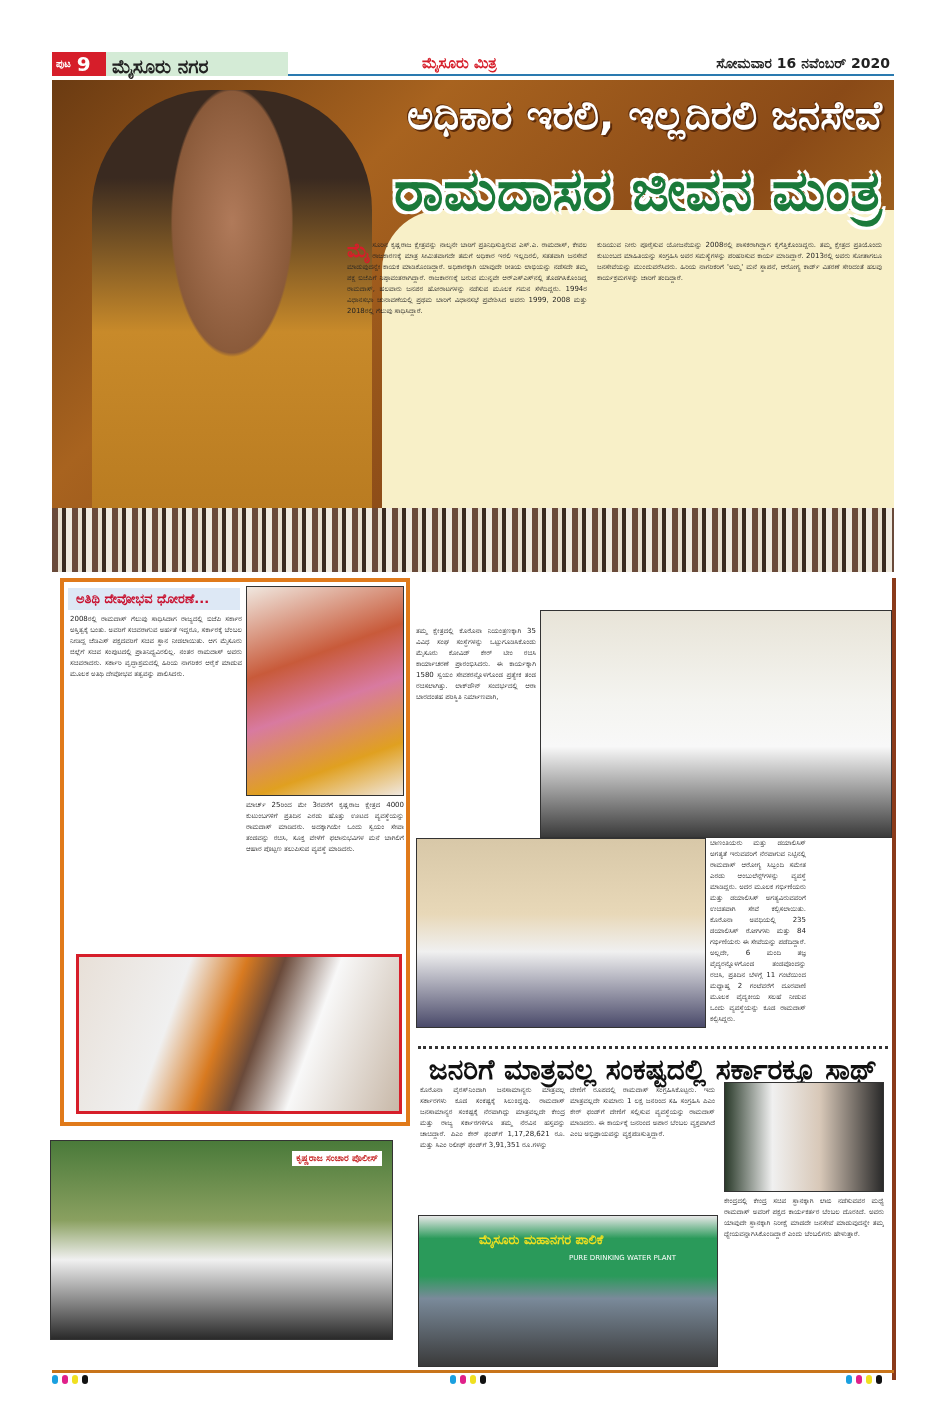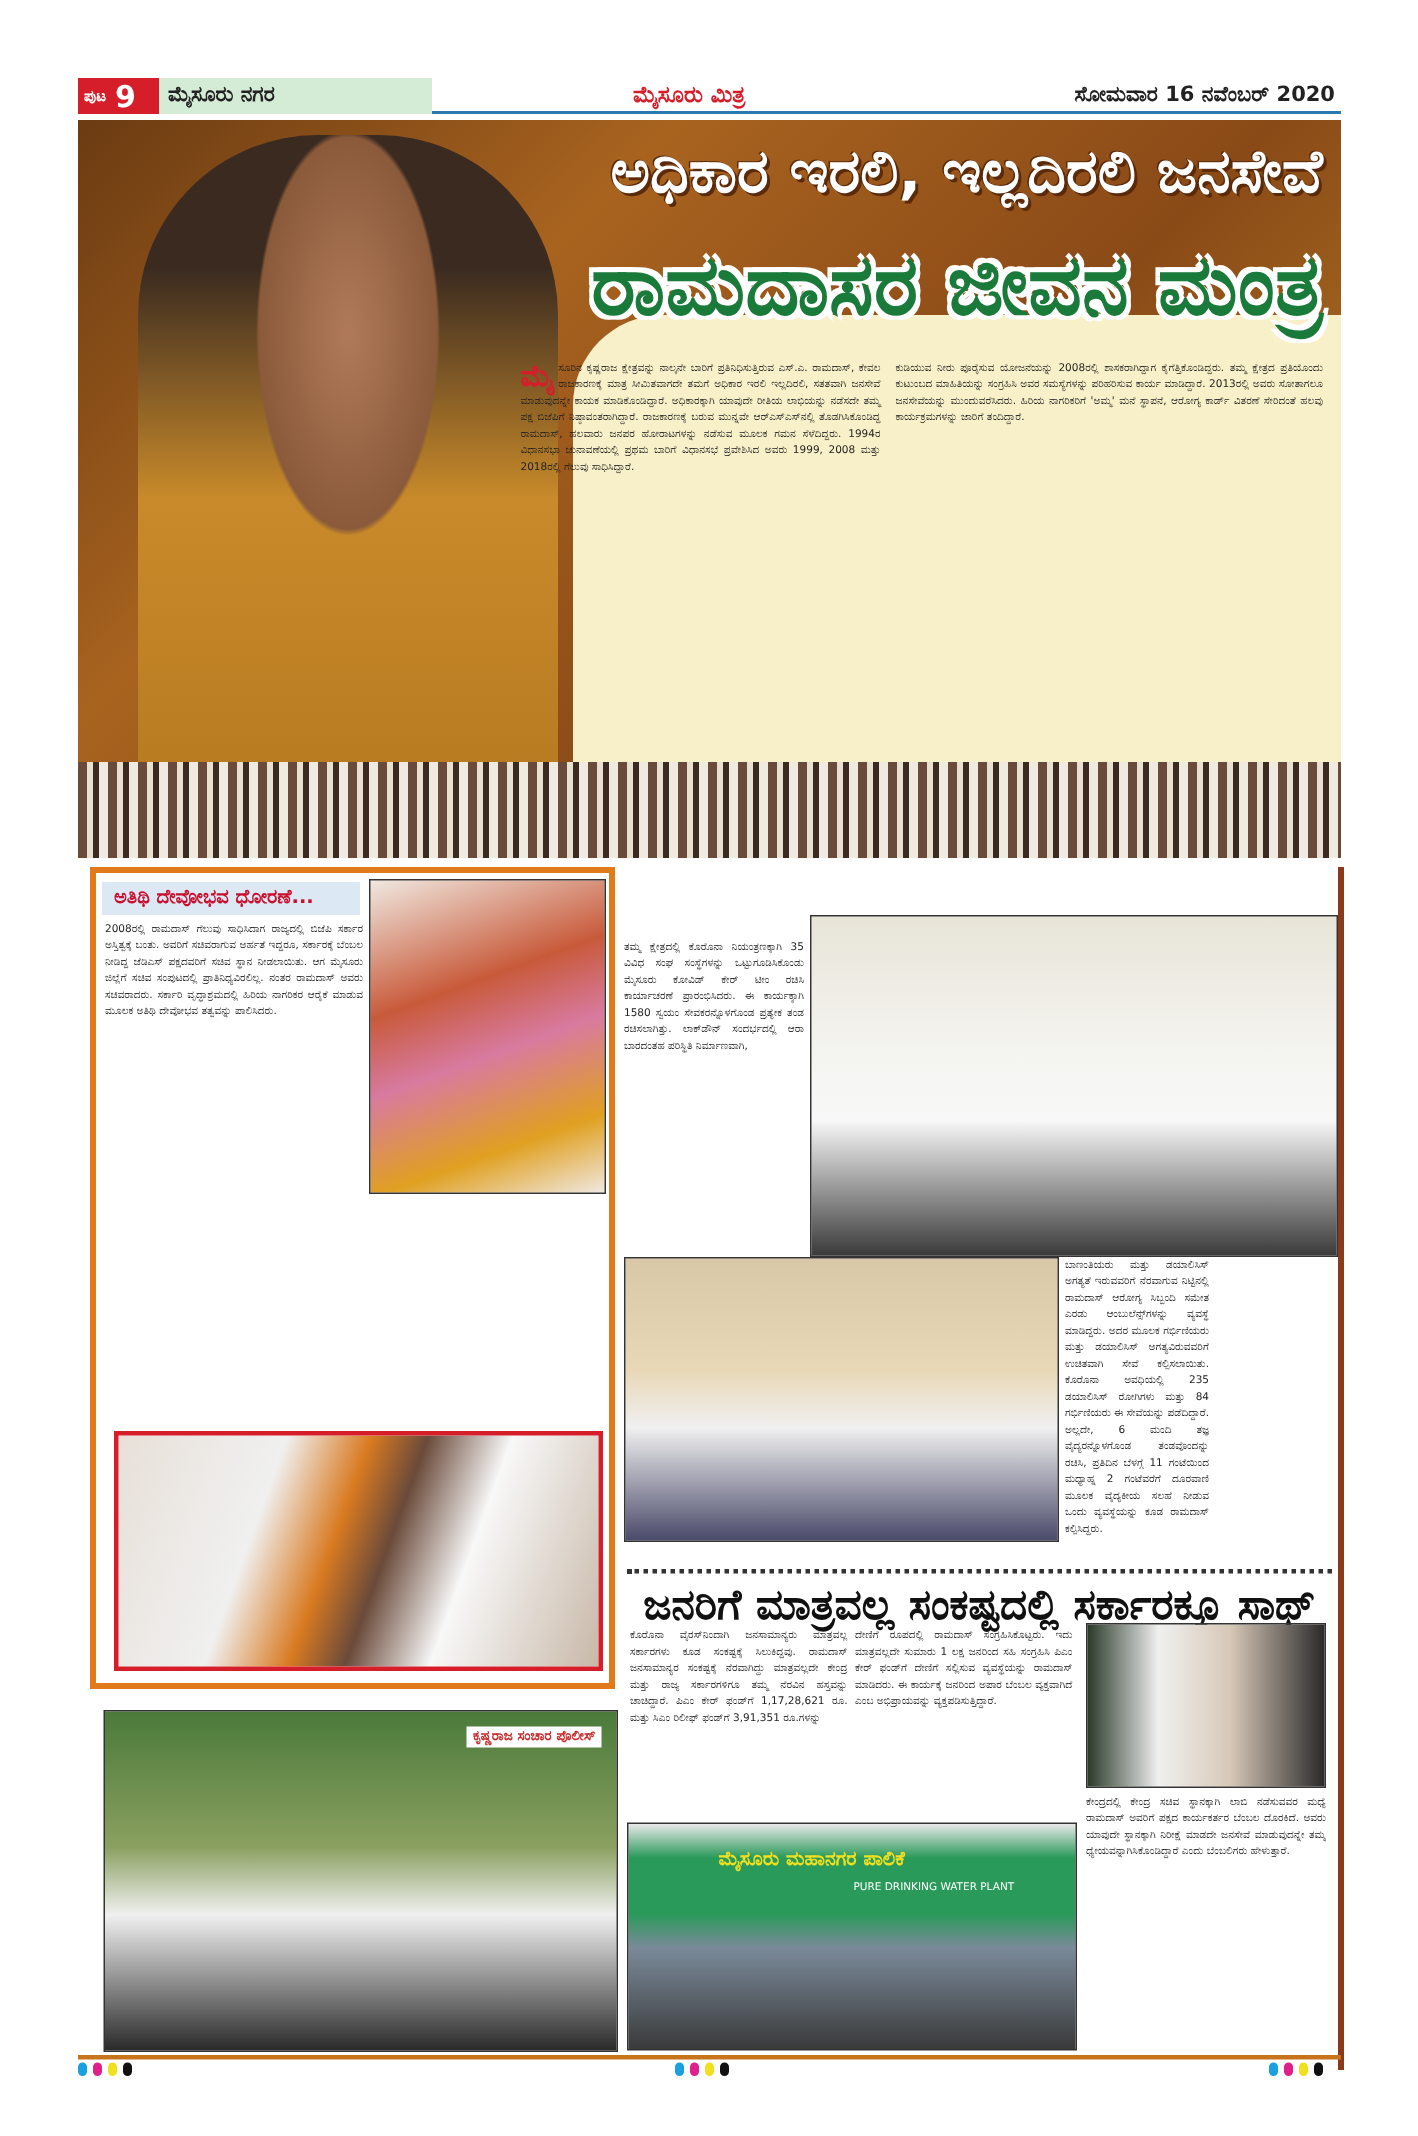--- a/index.html
+++ b/index.html
@@ -1,20 +1,20 @@
 <!DOCTYPE html>
 <html><head>
 <meta charset="utf-8">
 <style>
 *{box-sizing:border-box;margin:0;padding:0}
 body{width:945px;height:1424px;background:#fff;font-family:"DejaVu Sans",sans-serif;position:relative;overflow:hidden;color:#222}
 .masthead{position:absolute;left:52px;top:52px;width:842px;height:24px;border-bottom:2px solid #2a7ab0}
 .pg-badge{position:absolute;left:0;top:0;height:24px;width:54px;background:#d61e2a;color:#fff;display:flex;align-items:center;padding-left:4px;font-size:10px;font-weight:bold}
 .pg-badge .num{font-size:20px;margin-left:6px}
-.section-name{position:absolute;left:54px;top:0;height:24px;width:182px;background:#d4ebd6;font-size:14px;font-weight:bold;padding:3px 6px}
+.section-name{position:absolute;left:54px;top:0;height:24px;width:182px;background:#d4ebd6;font-size:19px;font-weight:bold;padding:3px 6px}
 .paper-name{position:absolute;left:370px;top:2px;font-size:15px;font-weight:bold;color:#d61e2a}
 .date{position:absolute;right:4px;top:3px;font-size:14px;font-weight:bold}
 .hero{position:absolute;left:52px;top:80px;width:842px;height:492px;background:linear-gradient(135deg,#6b3b12,#a8631f 30%,#8a4a17 60%,#c48a2a);overflow:hidden}
 .hero-cream{position:absolute;left:330px;top:130px;width:520px;height:360px;background:#f8f0c8;border-radius:60px 0 0 0}
 .hero-photo{position:absolute;left:40px;top:10px;width:280px;height:440px;border-radius:120px 120px 10px 10px;background:radial-gradient(ellipse at 50% 30%,#b07a5a 0,#8a5a3a 30%,transparent 31%),linear-gradient(#3a2a20 0,#3a2a20 20%,#c88a2a 55%,#b87a20 100%)}
 .hero-crowd{position:absolute;left:0;bottom:0;width:842px;height:64px;background:repeating-linear-gradient(90deg,#6a4a3a 0 6px,#e8e0d0 6px 10px,#3a2a20 10px 14px,#f0ebe0 14px 20px)}
 .kicker{position:absolute;left:230px;top:12px;width:600px;text-align:right;font-size:40px;font-weight:bold;color:#fff;text-shadow:2px 2px 0 #5a2a0a,-1px -1px 0 #5a2a0a}
 .headline{position:absolute;left:200px;top:78px;width:630px;text-align:right;font-size:56px;font-weight:bold;color:#1a7a3a;text-shadow:3px 3px 0 #fff,-3px -3px 0 #fff,3px -3px 0 #fff,-3px 3px 0 #fff}
 .hero-text{position:absolute;top:160px;font-size:7px;line-height:11px;color:#222;text-align:justify}
 .hero-col1{left:295px;width:240px}
@@ -55,24 +55,25 @@
     <span>ಸೂರಿನ ಕೃಷ್ಣರಾಜ ಕ್ಷೇತ್ರವನ್ನು ನಾಲ್ಕನೇ ಬಾರಿಗೆ ಪ್ರತಿನಿಧಿಸುತ್ತಿರುವ ಎಸ್.ಎ. ರಾಮದಾಸ್, ಕೇವಲ ರಾಜಕಾರಣಕ್ಕೆ ಮಾತ್ರ ಸೀಮಿತವಾಗದೇ ತಮಗೆ ಅಧಿಕಾರ ಇರಲಿ ಇಲ್ಲದಿರಲಿ, ಸತತವಾಗಿ ಜನಸೇವೆ ಮಾಡುವುದನ್ನೇ ಕಾಯಕ ಮಾಡಿಕೊಂಡಿದ್ದಾರೆ. ಅಧಿಕಾರಕ್ಕಾಗಿ ಯಾವುದೇ ರೀತಿಯ ಲಾಭಿಯನ್ನು ನಡೆಸದೇ ತಮ್ಮ ಪಕ್ಷ ಬಿಜೆಪಿಗೆ ನಿಷ್ಠಾವಂತರಾಗಿದ್ದಾರೆ. ರಾಜಕಾರಣಕ್ಕೆ ಬರುವ ಮುನ್ನವೇ ಆರ್‌ಎಸ್‌ಎಸ್‌ನಲ್ಲಿ ತೊಡಗಿಸಿಕೊಂಡಿದ್ದ ರಾಮದಾಸ್, ಹಲವಾರು ಜನಪರ ಹೋರಾಟಗಳನ್ನು ನಡೆಸುವ ಮೂಲಕ ಗಮನ ಸೆಳೆದಿದ್ದರು. 1994ರ ವಿಧಾನಸಭಾ ಚುನಾವಣೆಯಲ್ಲಿ ಪ್ರಥಮ ಬಾರಿಗೆ ವಿಧಾನಸಭೆ ಪ್ರವೇಶಿಸಿದ ಅವರು 1999, 2008 ಮತ್ತು 2018ರಲ್ಲಿ ಗೆಲುವು ಸಾಧಿಸಿದ್ದಾರೆ.</span>
   </div>
   <div class="hero-text hero-col2">ಕುಡಿಯುವ ನೀರು ಪೂರೈಸುವ ಯೋಜನೆಯನ್ನು 2008ರಲ್ಲಿ ಶಾಸಕರಾಗಿದ್ದಾಗ ಕೈಗೆತ್ತಿಕೊಂಡಿದ್ದರು. ತಮ್ಮ ಕ್ಷೇತ್ರದ ಪ್ರತಿಯೊಂದು ಕುಟುಂಬದ ಮಾಹಿತಿಯನ್ನು ಸಂಗ್ರಹಿಸಿ ಅವರ ಸಮಸ್ಯೆಗಳನ್ನು ಪರಿಹರಿಸುವ ಕಾರ್ಯ ಮಾಡಿದ್ದಾರೆ. 2013ರಲ್ಲಿ ಅವರು ಸೋತಾಗಲೂ ಜನಸೇವೆಯನ್ನು ಮುಂದುವರೆಸಿದರು. ಹಿರಿಯ ನಾಗರಿಕರಿಗೆ 'ಅಮ್ಮ' ಮನೆ ಸ್ಥಾಪನೆ, ಆರೋಗ್ಯ ಕಾರ್ಡ್ ವಿತರಣೆ ಸೇರಿದಂತೆ ಹಲವು ಕಾರ್ಯಕ್ರಮಗಳನ್ನು ಜಾರಿಗೆ ತಂದಿದ್ದಾರೆ.</div>
   <div class="hero-crowd"></div>
 </div>
 
 <div class="box-left">
   <div class="title">ಅತಿಥಿ ದೇವೋಭವ ಧೋರಣೆ...</div>
   <div class="col-text" style="left:6px;top:32px;width:172px;height:370px;overflow:hidden">2008ರಲ್ಲಿ ರಾಮದಾಸ್ ಗೆಲುವು ಸಾಧಿಸಿದಾಗ ರಾಜ್ಯದಲ್ಲಿ ಬಿಜೆಪಿ ಸರ್ಕಾರ ಅಸ್ತಿತ್ವಕ್ಕೆ ಬಂತು. ಅವರಿಗೆ ಸಚಿವರಾಗುವ ಅರ್ಹತೆ ಇದ್ದರೂ, ಸರ್ಕಾರಕ್ಕೆ ಬೆಂಬಲ ನೀಡಿದ್ದ ಜೆಡಿಎಸ್ ಪಕ್ಷದವರಿಗೆ ಸಚಿವ ಸ್ಥಾನ ನೀಡಲಾಯಿತು. ಆಗ ಮೈಸೂರು ಜಿಲ್ಲೆಗೆ ಸಚಿವ ಸಂಪುಟದಲ್ಲಿ ಪ್ರಾತಿನಿಧ್ಯವಿರಲಿಲ್ಲ. ನಂತರ ರಾಮದಾಸ್ ಅವರು ಸಚಿವರಾದರು. ಸರ್ಕಾರಿ ವೃದ್ಧಾಶ್ರಮದಲ್ಲಿ ಹಿರಿಯ ನಾಗರಿಕರ ಆರೈಕೆ ಮಾಡುವ ಮೂಲಕ ಅತಿಥಿ ದೇವೋಭವ ತತ್ವವನ್ನು ಪಾಲಿಸಿದರು.</div>
   <div class="photo" style="left:182px;top:4px;width:158px;height:210px;background:linear-gradient(160deg,#f0e8e0,#c85a3a 35%,#d87aa0 55%,#e0a020 80%,#f0e8e0)"></div>
+  <div class="col-text" style="left:182px;top:218px;width:158px;height:180px;overflow:hidden">ಮಾರ್ಚ್ 25ರಿಂದ ಮೇ 3ರವರೆಗೆ ಕೃಷ್ಣರಾಜ ಕ್ಷೇತ್ರದ 4000 ಕುಟುಂಬಗಳಿಗೆ ಪ್ರತಿದಿನ ಎರಡು ಹೊತ್ತು ಊಟದ ವ್ಯವಸ್ಥೆಯನ್ನು ರಾಮದಾಸ್ ಮಾಡಿದರು. ಅದಕ್ಕಾಗಿಯೇ ಒಂದು ಸ್ವಯಂ ಸೇವಾ ತಂಡವನ್ನು ರಚಿಸಿ, ಸೂಕ್ತ ವೇಳೆಗೆ ಫಲಾನುಭವಿಗಳ ಮನೆ ಬಾಗಿಲಿಗೆ ಆಹಾರ ಪೊಟ್ಟಣ ತಲುಪಿಸುವ ವ್ಯವಸ್ಥೆ ಮಾಡಿದರು.</div>
   <div class="photo" style="left:12px;top:372px;width:326px;height:160px;border:3px solid #d61e2a;background:linear-gradient(110deg,#e8e0d8 0,#f0f0f0 30%,#d87a20 45%,#6a4a3a 55%,#f8f8f8 70%,#c8b8a8)"></div>
 </div>
 
-<div class="photo" style="left:69px;top:1140px;width:343px;height:228px;background:linear-gradient(180deg,#4a7a3a 0,#8aa060 40%,#f0f0f0 60%,#2a2a2a 100%)">
+<div class="photo" style="left:50px;top:1140px;width:343px;height:200px;background:linear-gradient(180deg,#4a7a3a 0,#8aa060 40%,#f0f0f0 60%,#2a2a2a 100%)">
   <div style="position:absolute;right:10px;top:10px;font-size:9px;font-weight:bold;color:#c82a2a;background:#fff;padding:2px 4px">ಕೃಷ್ಣರಾಜ ಸಂಚಾರ ಪೊಲೀಸ್</div>
 </div>
 
 <div class="box-covid">
   <div class="col-text" style="left:4px;top:46px;width:120px;height:215px;overflow:hidden">ತಮ್ಮ ಕ್ಷೇತ್ರದಲ್ಲಿ ಕೊರೊನಾ ನಿಯಂತ್ರಣಕ್ಕಾಗಿ 35 ವಿವಿಧ ಸಂಘ ಸಂಸ್ಥೆಗಳನ್ನು ಒಟ್ಟುಗೂಡಿಸಿಕೊಂಡು ಮೈಸೂರು ಕೋವಿಡ್ ಕೇರ್ ಟೀಂ ರಚಿಸಿ ಕಾರ್ಯಾಚರಣೆ ಪ್ರಾರಂಭಿಸಿದರು. ಈ ಕಾರ್ಯಕ್ಕಾಗಿ 1580 ಸ್ವಯಂ ಸೇವಕರನ್ನೊಳಗೊಂಡ ಪ್ರತ್ಯೇಕ ತಂಡ ರಚಿಸಲಾಗಿತ್ತು. ಲಾಕ್‌ಡೌನ್ ಸಂದರ್ಭದಲ್ಲಿ ಆರಾ ಬಾರದಂತಹ ಪರಿಸ್ಥಿತಿ ನಿರ್ಮಾಣವಾಗಿ,</div>
   <div class="photo" style="left:128px;top:30px;width:352px;height:228px;background:linear-gradient(180deg,#e8e4d8 0,#f4f4f0 40%,#f8f8f8 60%,#3a3a3a 100%)"></div>
   <div class="photo" style="left:4px;top:258px;width:290px;height:190px;background:linear-gradient(180deg,#d8c8a8 0,#e8d8b8 40%,#f0f0f0 60%,#4a4a6a 100%)"></div>
   <div class="col-text" style="left:298px;top:258px;width:96px;height:190px;overflow:hidden">ಬಾಣಂತಿಯರು ಮತ್ತು ಡಯಾಲಿಸಿಸ್ ಅಗತ್ಯತೆ ಇರುವವರಿಗೆ ನೆರವಾಗುವ ನಿಟ್ಟಿನಲ್ಲಿ ರಾಮದಾಸ್ ಆರೋಗ್ಯ ಸಿಬ್ಬಂದಿ ಸಮೇತ ಎರಡು ಆಂಬುಲೆನ್ಸ್‌ಗಳನ್ನು ವ್ಯವಸ್ಥೆ ಮಾಡಿದ್ದರು. ಅದರ ಮೂಲಕ ಗರ್ಭಿಣಿಯರು ಮತ್ತು ಡಯಾಲಿಸಿಸ್ ಅಗತ್ಯವಿರುವವರಿಗೆ ಉಚಿತವಾಗಿ ಸೇವೆ ಕಲ್ಪಿಸಲಾಯಿತು. ಕೊರೊನಾ ಅವಧಿಯಲ್ಲಿ 235 ಡಯಾಲಿಸಿಸ್ ರೋಗಿಗಳು ಮತ್ತು 84 ಗರ್ಭಿಣಿಯರು ಈ ಸೇವೆಯನ್ನು ಪಡೆದಿದ್ದಾರೆ. ಅಲ್ಲದೇ, 6 ಮಂದಿ ತಜ್ಞ ವೈದ್ಯರನ್ನೊಳಗೊಂಡ ತಂಡವೊಂದನ್ನು ರಚಿಸಿ, ಪ್ರತಿದಿನ ಬೆಳಗ್ಗೆ 11 ಗಂಟೆಯಿಂದ ಮಧ್ಯಾಹ್ನ 2 ಗಂಟೆವರೆಗೆ ದೂರವಾಣಿ ಮೂಲಕ ವೈದ್ಯಕೀಯ ಸಲಹೆ ನೀಡುವ ಒಂದು ವ್ಯವಸ್ಥೆಯನ್ನು ಕೂಡ ರಾಮದಾಸ್ ಕಲ್ಪಿಸಿದ್ದರು.</div>
 </div>
 

